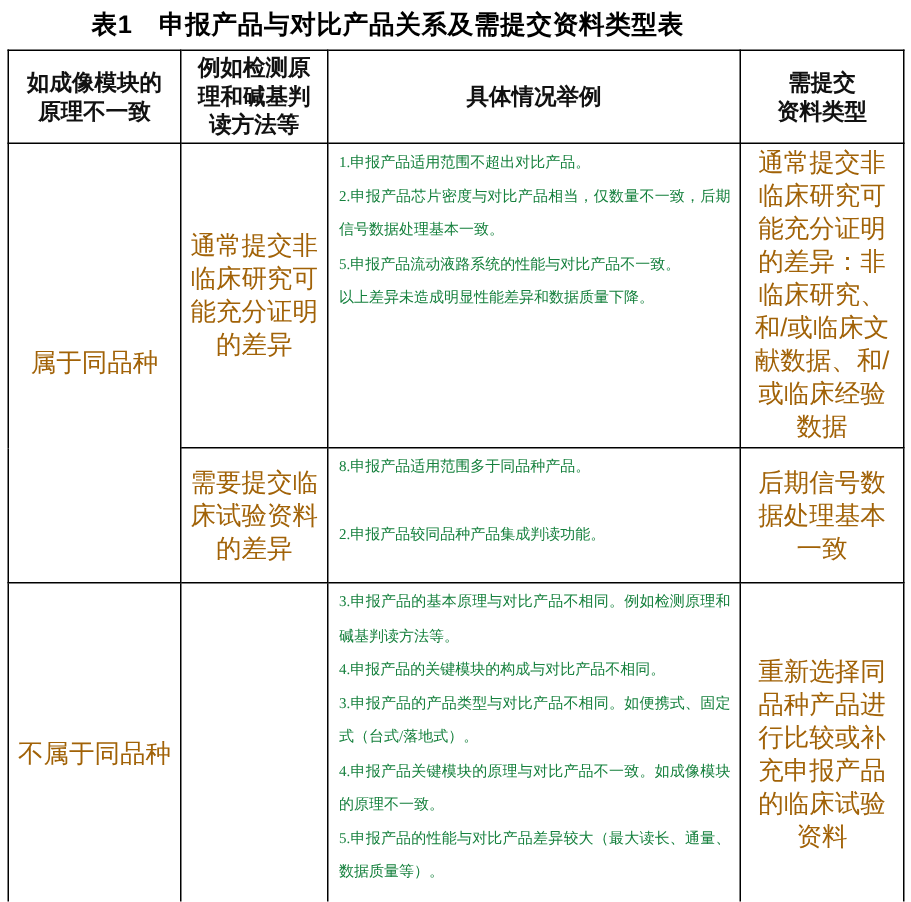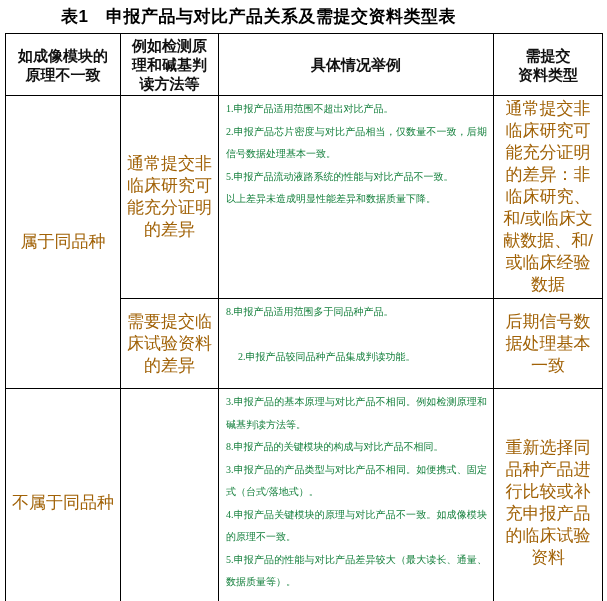--- a/index.html
+++ b/index.html
@@ -69,21 +69,21 @@
   td.cell-examples {
     font-family: "Liberation Serif", "DejaVu Serif", serif;
     font-size: 10px;
     line-height: 22.5px;
     color: #15803d;
     text-align: justify;
     vertical-align: top;
     padding: 2px 6px 2px 7px;
   }
   .example { margin: 0; }
-  .example.gap { margin-top: 22.5px; margin-left: 12px; }
+  .example.gap { margin-top: 22.5px; }
 </style>
 </head>
 <body>
 
 <div class="page">
 
   <div class="doc-title">表1　申报产品与对比产品关系及需提交资料类型表</div>
 
   <table class="main-table">
     <colgroup>
@@ -121,21 +121,21 @@
         <div class="example gap">2.申报产品较同品种产品集成判读功能。</div>
       </td>
       <td class="cell-center">后期信号数据处理基本一致</td>
     </tr>
 
     <tr class="row-2">
       <td class="cell-center">不属于同品种</td>
       <td class="cell-center"></td>
       <td class="cell-examples">
         <div class="example">3.申报产品的基本原理与对比产品不相同。例如检测原理和碱基判读方法等。</div>
-        <div class="example">8.申报产品的关键模块的构成与对比产品不相同。</div>
+        <div class="example">4.申报产品的关键模块的构成与对比产品不相同。</div>
         <div class="example">3.申报产品的产品类型与对比产品不相同。如便携式、固定式（台式/落地式）。</div>
         <div class="example">4.申报产品关键模块的原理与对比产品不一致。如成像模块的原理不一致。</div>
         <div class="example">5.申报产品的性能与对比产品差异较大（最大读长、通量、数据质量等）。</div>
       </td>
       <td class="cell-center">重新选择同品种产品进行比较或补充申报产品的临床试验资料</td>
     </tr>
   </tbody>
     </table>
 
 </div>

